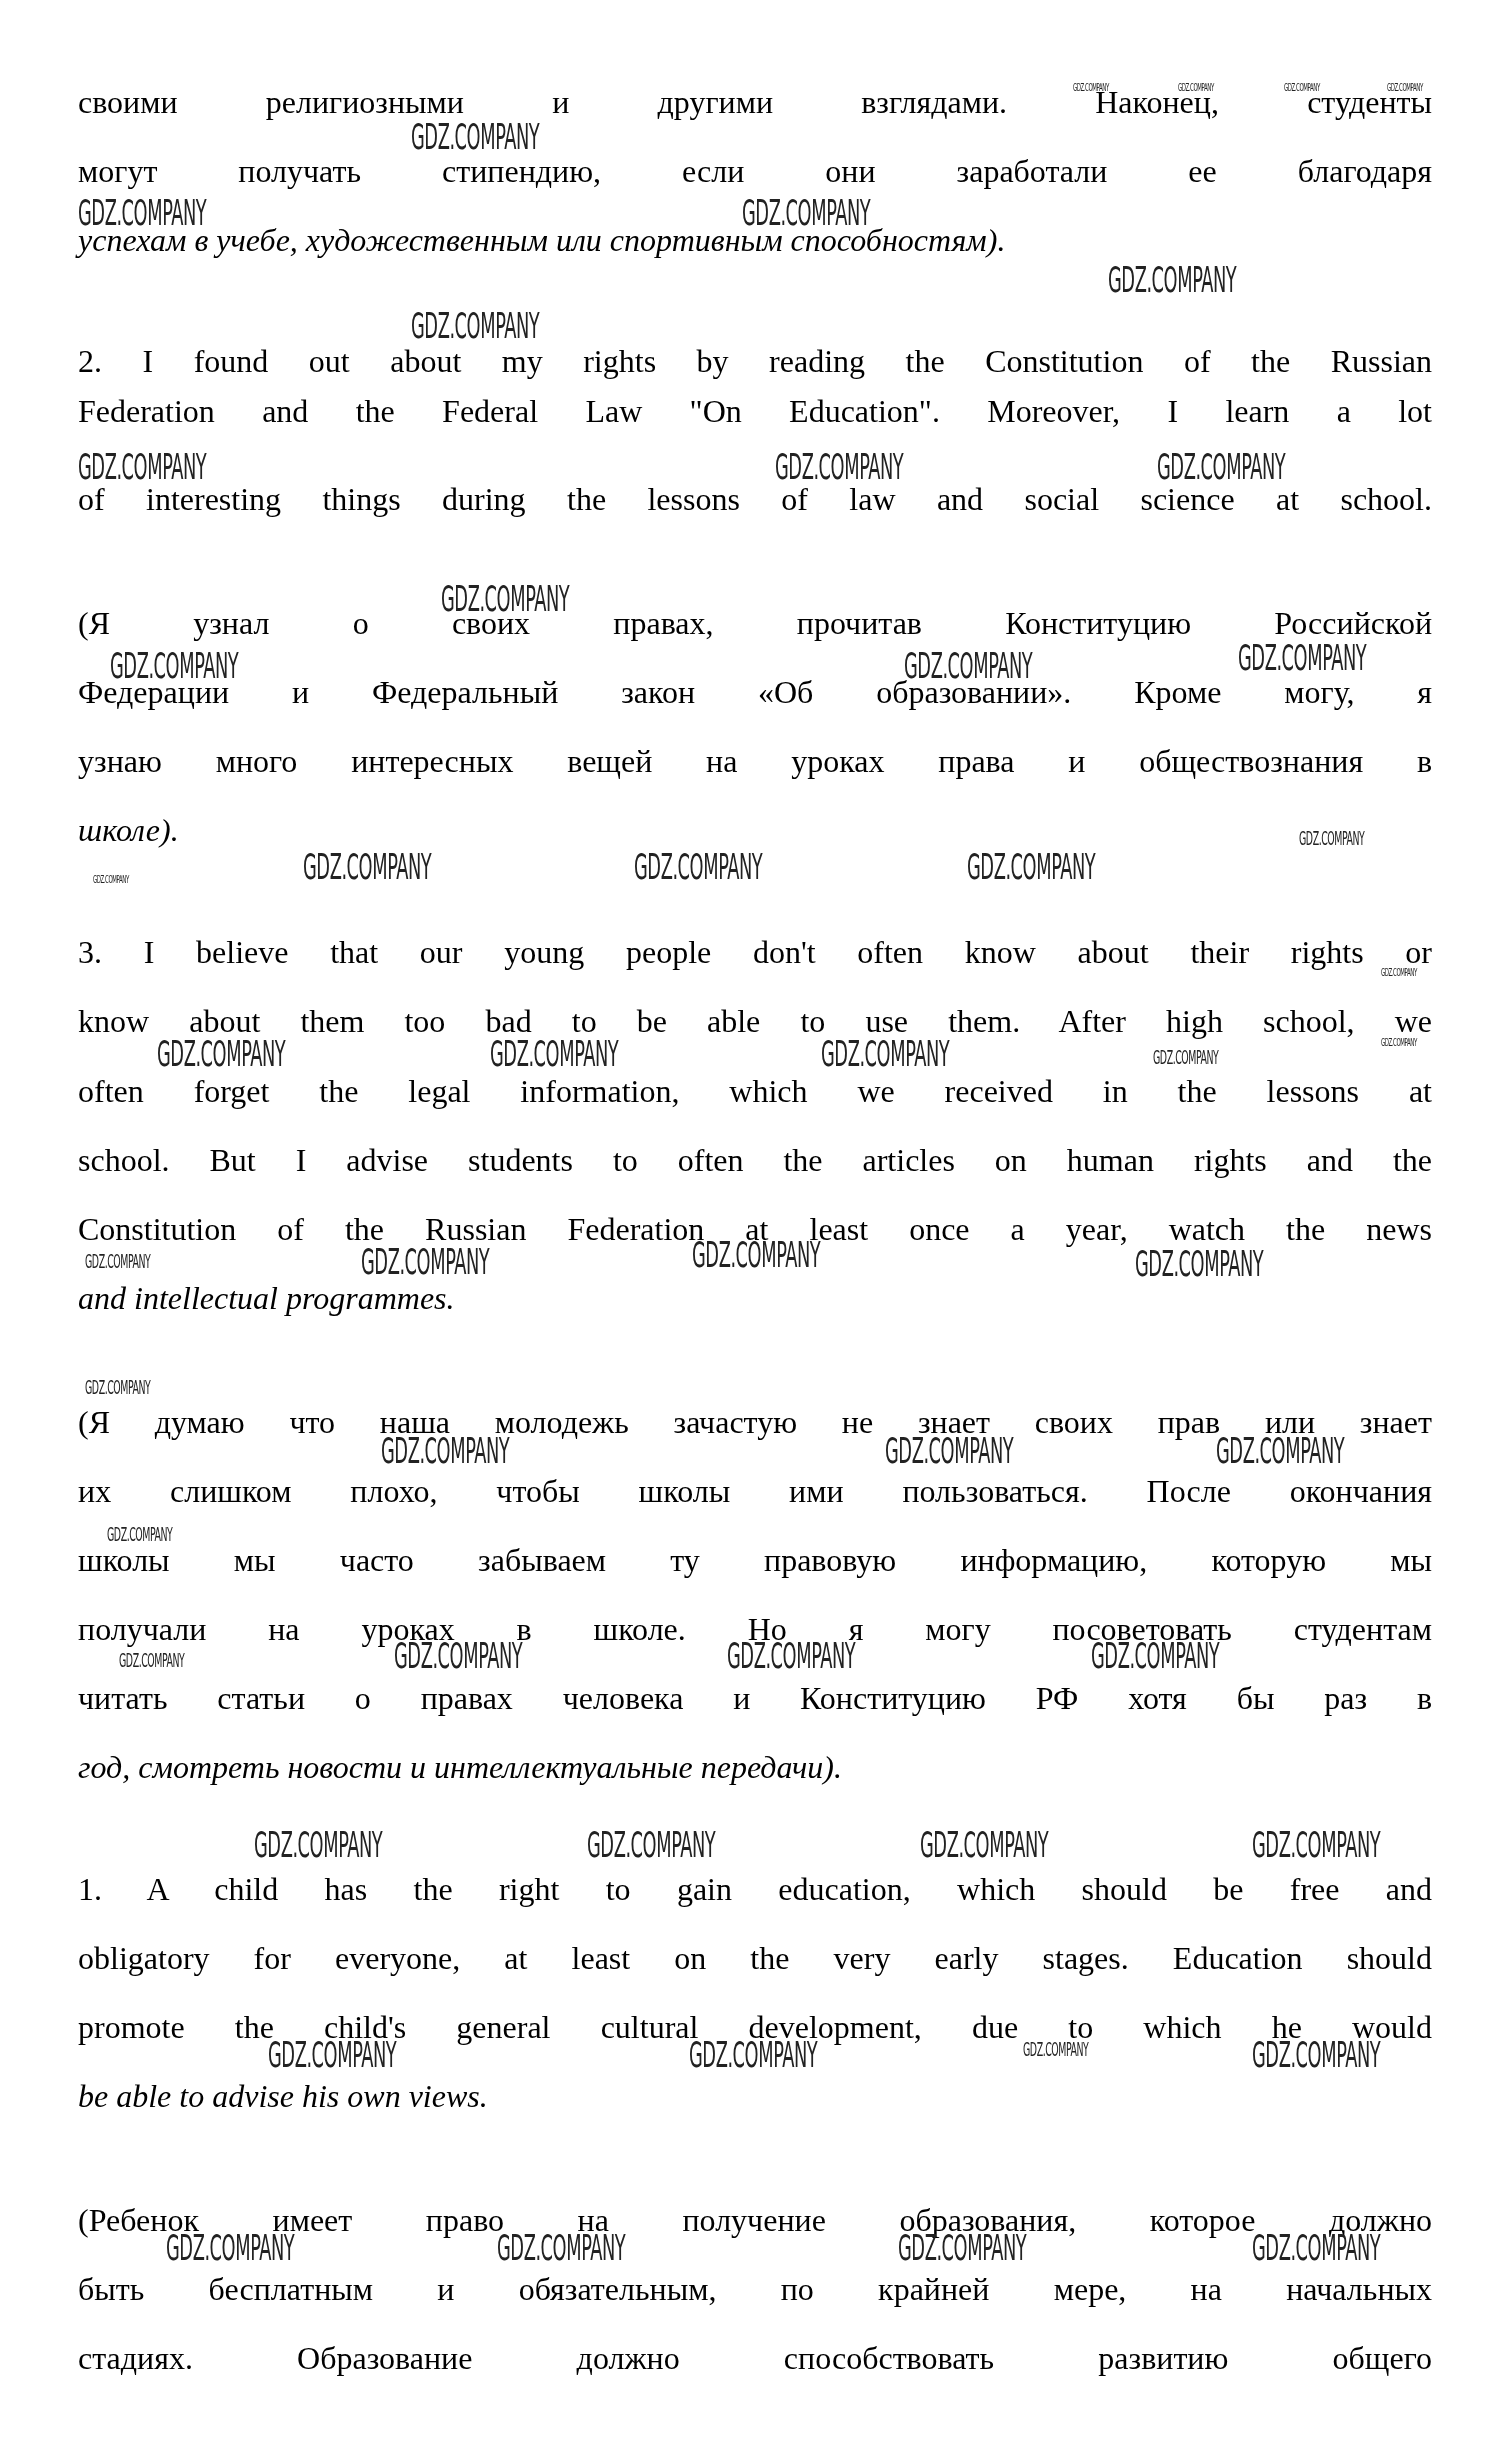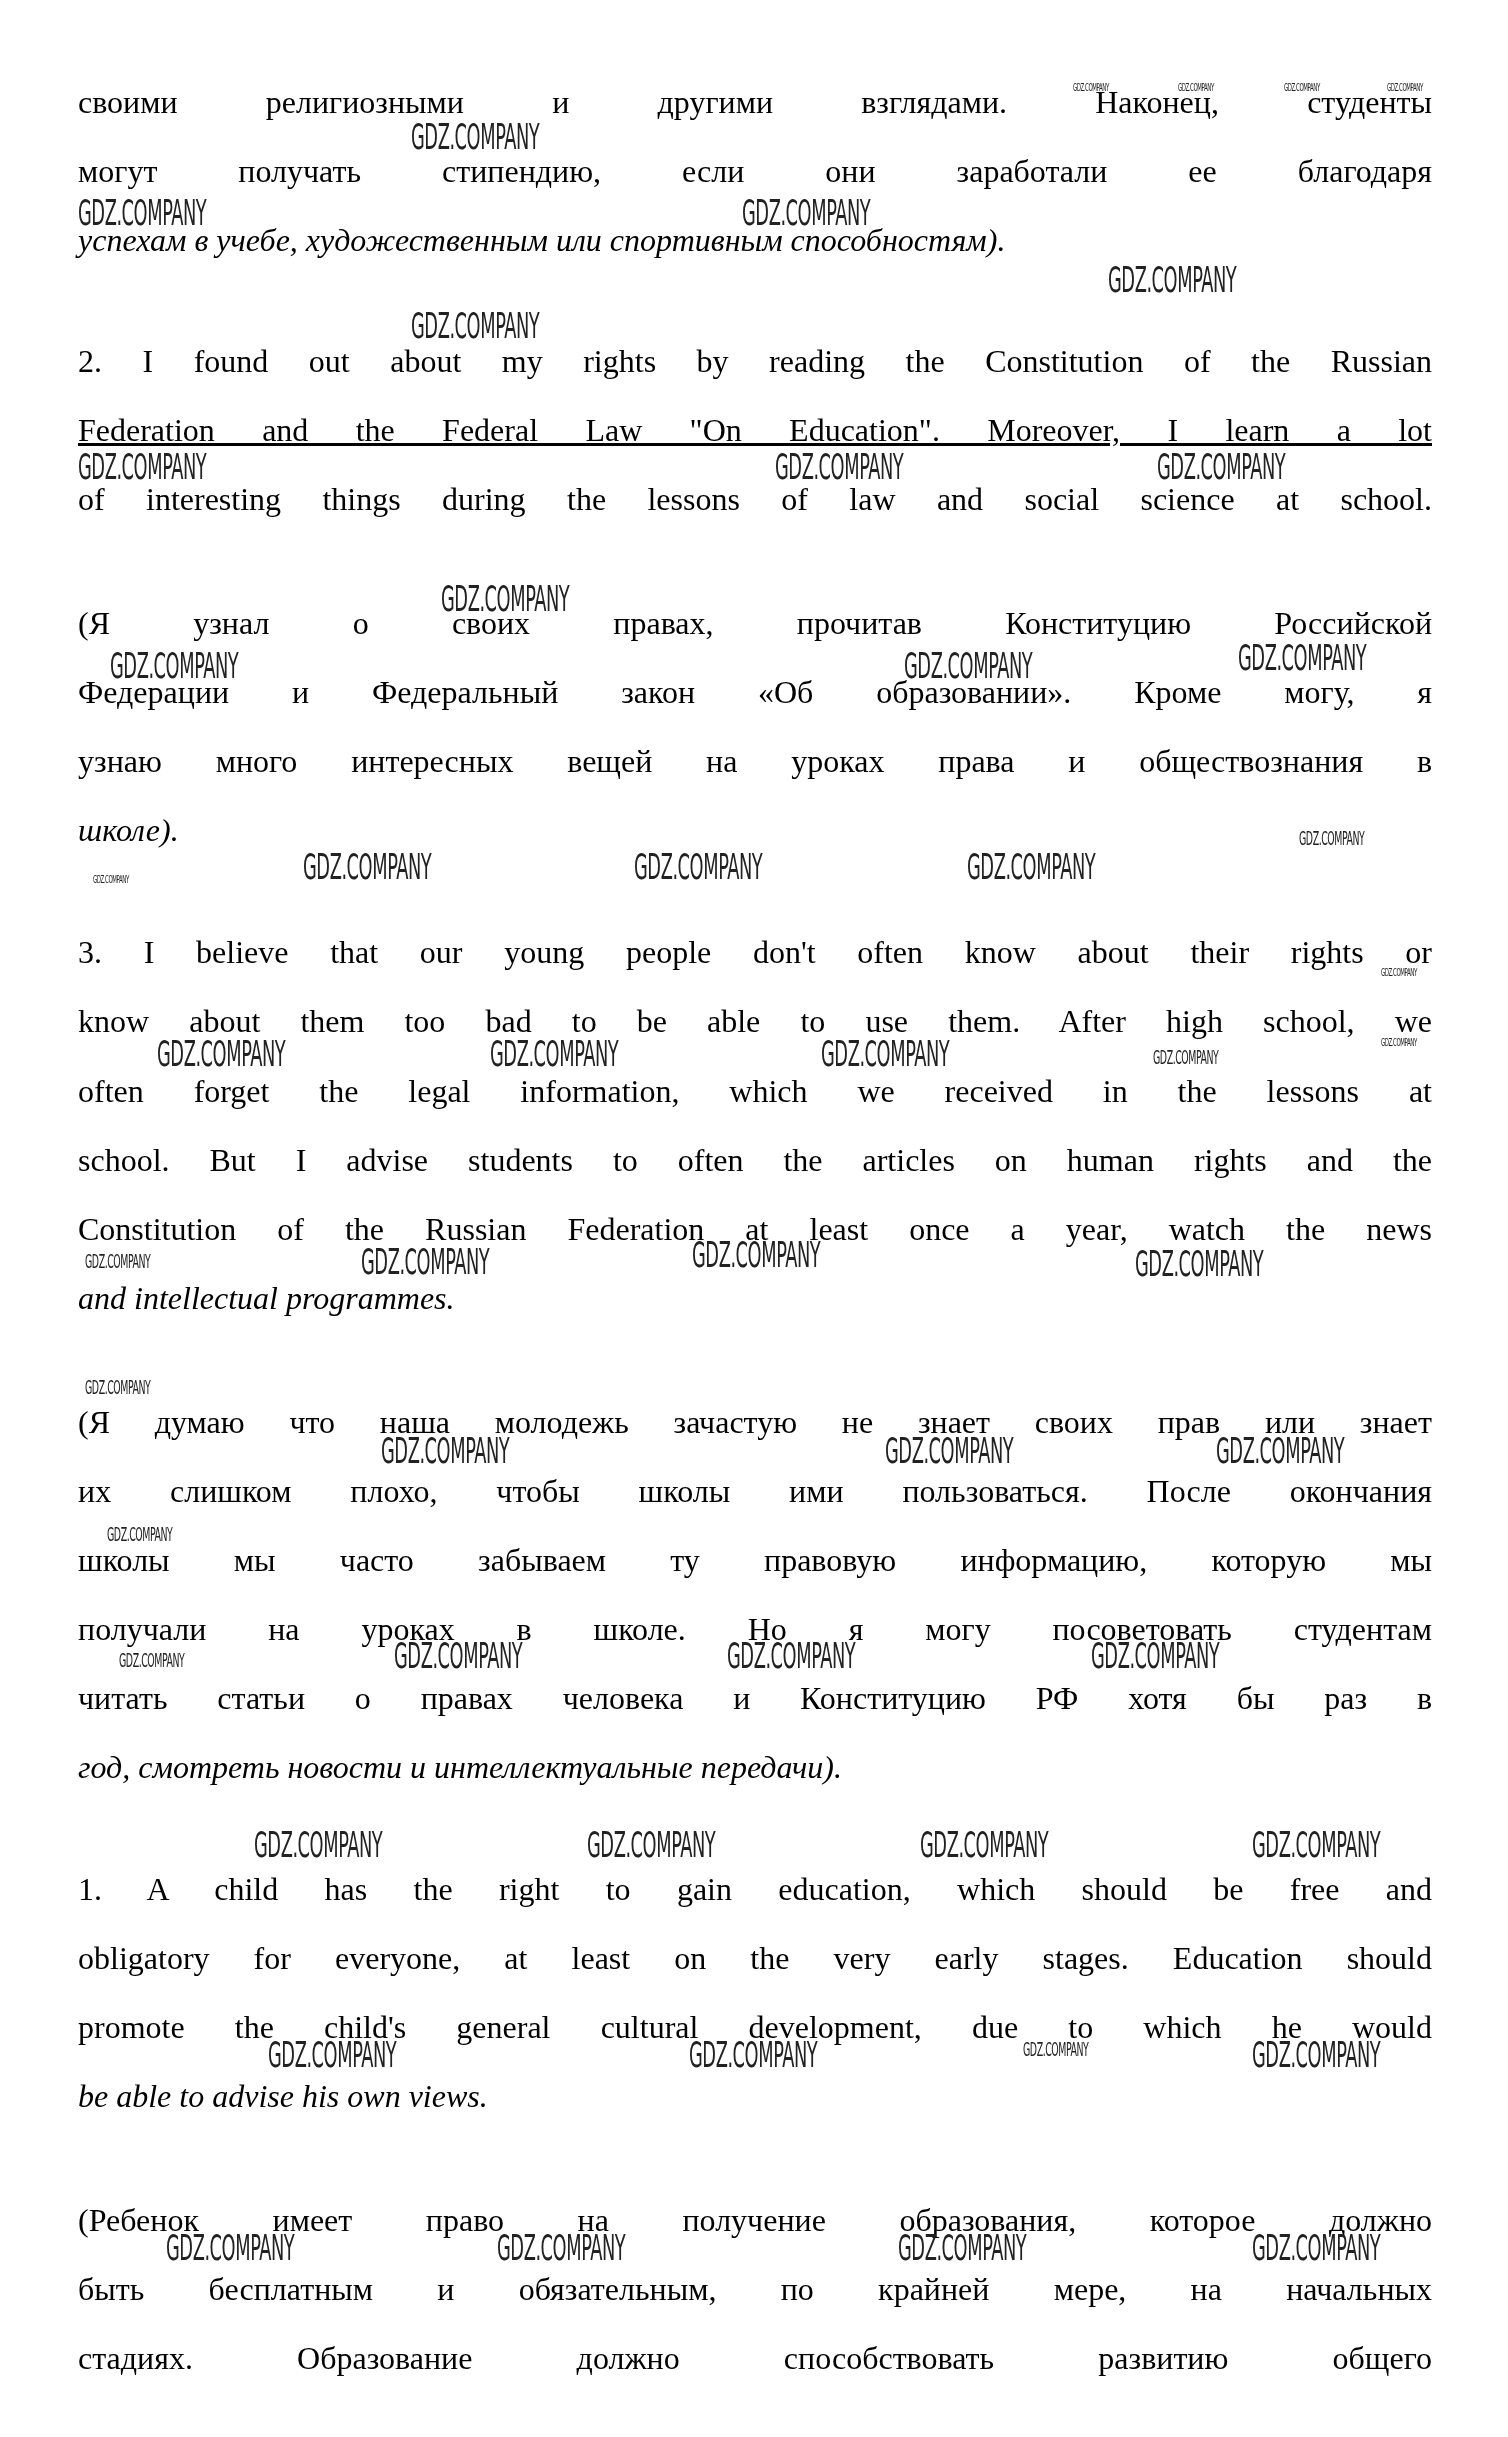--- a/index.html
+++ b/index.html
@@ -23,21 +23,21 @@
   .wm.tiny { font-size:11px; line-height:11px; }
 </style>
 </head>
 <body>
 
 <div class="line" style="top: 77px; width: 1354px; text-align-last: justify; white-space: normal; height: 50px; overflow: hidden;">своими религиозными и другими взглядами. Наконец, студенты</div>
 <div class="line" style="top: 146px; width: 1354px; text-align-last: justify; white-space: normal; height: 50px; overflow: hidden;">могут получать стипендию, если они заработали ее благодаря</div>
 <div class="line last" style="top: 215px; width: auto; text-align-last: left;">успехам в учебе, художественным или спортивным способностям).</div>
 
 <div class="line" style="top: 336px; width: 1354px; text-align-last: justify; white-space: normal; height: 50px; overflow: hidden;">2. I found out about my rights by reading the Constitution of the Russian</div>
-<div class="line" style="top: 405px; width: 1354px; text-align-last: justify; white-space: normal; height: 50px; overflow: hidden; text-decoration: underline;">Federation and the Federal Law "On Education". Moreover, I learn a lot</div>
+<div class="line" style="top: 386px; width: 1354px; text-align-last: justify; white-space: normal; height: 50px; overflow: hidden;">Federation and the Federal Law "On Education". Moreover, I learn a lot</div>
 <div class="line" style="top: 474px; width: 1354px; text-align-last: justify; white-space: normal; height: 50px; overflow: hidden;">of interesting things during the lessons of law and social science at school.</div>
 
 <div class="line" style="top: 598px; width: 1354px; text-align-last: justify; white-space: normal; height: 50px; overflow: hidden;">(Я узнал о своих правах, прочитав Конституцию Российской</div>
 <div class="line" style="top: 667px; width: 1354px; text-align-last: justify; white-space: normal; height: 50px; overflow: hidden;">Федерации и Федеральный закон «Об образовании». Кроме могу, я</div>
 <div class="line" style="top: 736px; width: 1354px; text-align-last: justify; white-space: normal; height: 50px; overflow: hidden;">узнаю много интересных вещей на уроках права и обществознания в</div>
 <div class="line last" style="top: 805px; width: auto; text-align-last: left;">школе).</div>
 
 <div class="line" style="top: 927px; width: 1354px; text-align-last: justify; white-space: normal; height: 50px; overflow: hidden;">3. I believe that our young people don't often know about their rights or</div>
 <div class="line" style="top: 996px; width: 1354px; text-align-last: justify; white-space: normal; height: 50px; overflow: hidden;">know about them too bad to be able to use them. After high school, we</div>
 <div class="line" style="top: 1066px; width: 1354px; text-align-last: justify; white-space: normal; height: 50px; overflow: hidden;">often forget the legal information, which we received in the lessons at</div>

